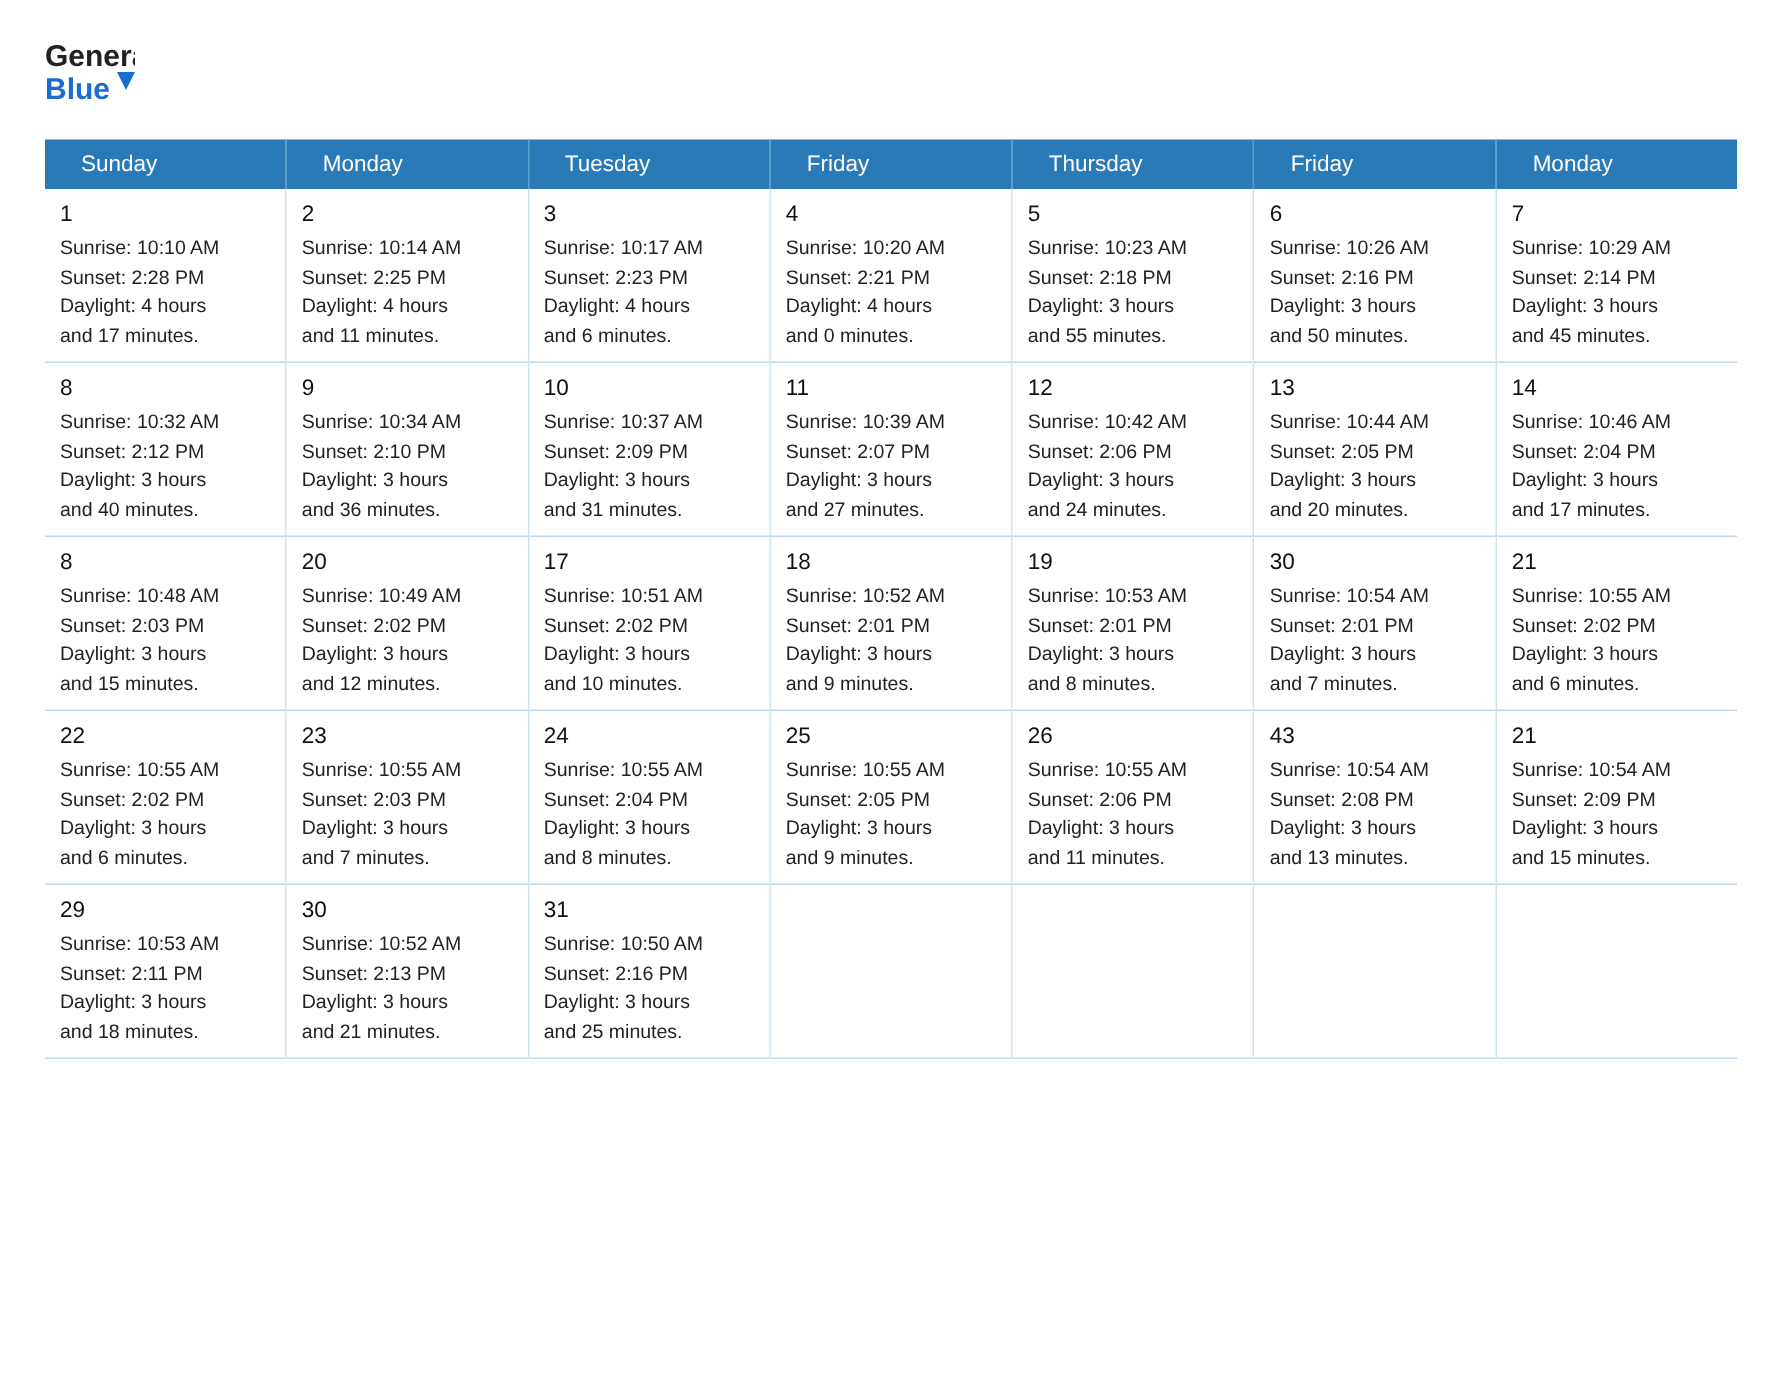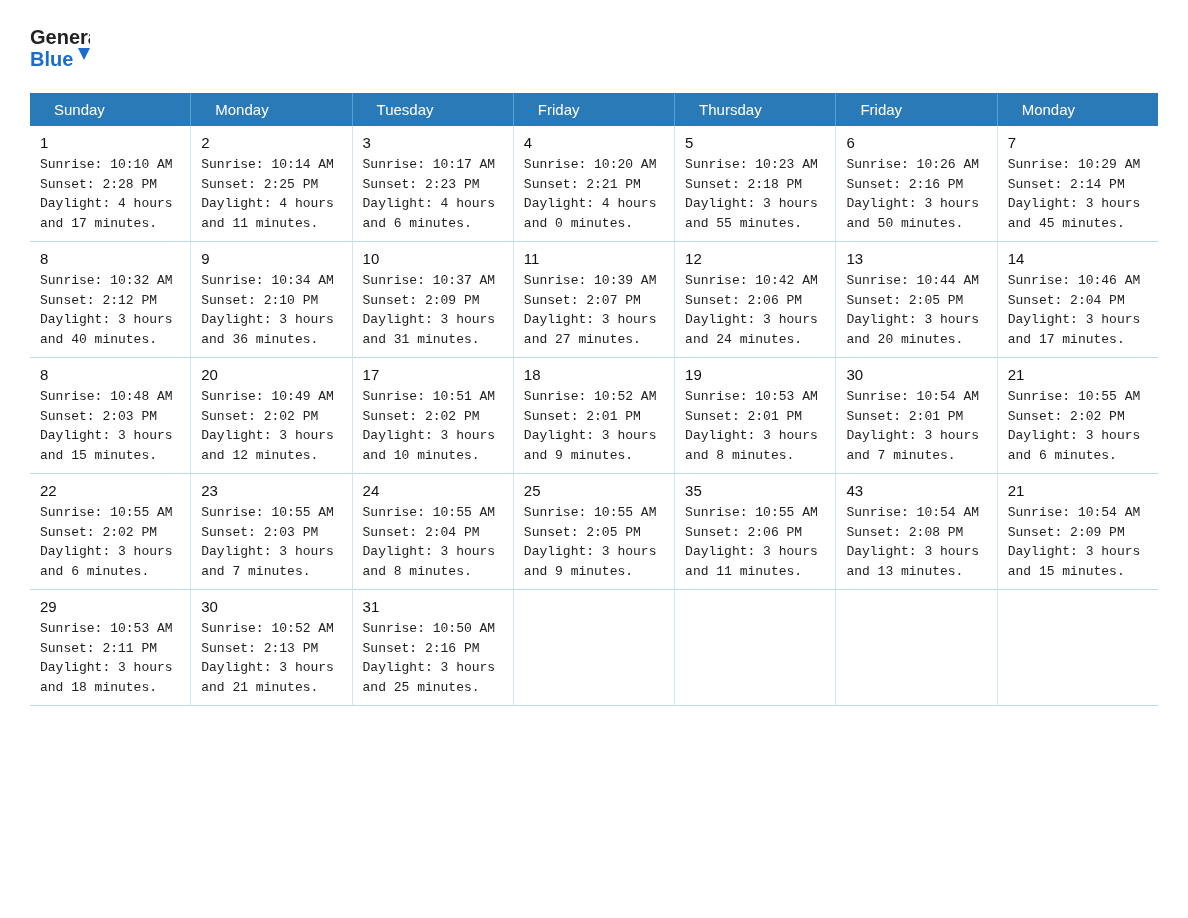--- a/index.html
+++ b/index.html
@@ -71,21 +71,20 @@
     .day-num {
       font-size: 15px;
       font-weight: normal;
       color: #111;
       margin-bottom: 4px;
     }
     .day-info {
       font-size: 13px;
       color: #222;
       line-height: 1.5;
-      font-family: Liberation Mono, monospace;
     }
     .logo-svg {
       display: inline-block;
       vertical-align: middle;
     }
   </style>
 </head>
 <body>
 
 <div class="header">
@@ -217,21 +216,21 @@
         </td>
         <td>
           <div class="day-num">24</div>
           <div class="day-info">Sunrise: 10:55 AM<br>Sunset: 2:04 PM<br>Daylight: 3 hours<br>and 8 minutes.</div>
         </td>
         <td>
           <div class="day-num">25</div>
           <div class="day-info">Sunrise: 10:55 AM<br>Sunset: 2:05 PM<br>Daylight: 3 hours<br>and 9 minutes.</div>
         </td>
         <td>
-          <div class="day-num">35</div>
+          <div class="day-num">26</div>
           <div class="day-info">Sunrise: 10:55 AM<br>Sunset: 2:06 PM<br>Daylight: 3 hours<br>and 11 minutes.</div>
         </td>
         <td>
           <div class="day-num">43</div>
           <div class="day-info">Sunrise: 10:54 AM<br>Sunset: 2:08 PM<br>Daylight: 3 hours<br>and 13 minutes.</div>
         </td>
         <td>
           <div class="day-num">21</div>
           <div class="day-info">Sunrise: 10:54 AM<br>Sunset: 2:09 PM<br>Daylight: 3 hours<br>and 15 minutes.</div>
         </td>

